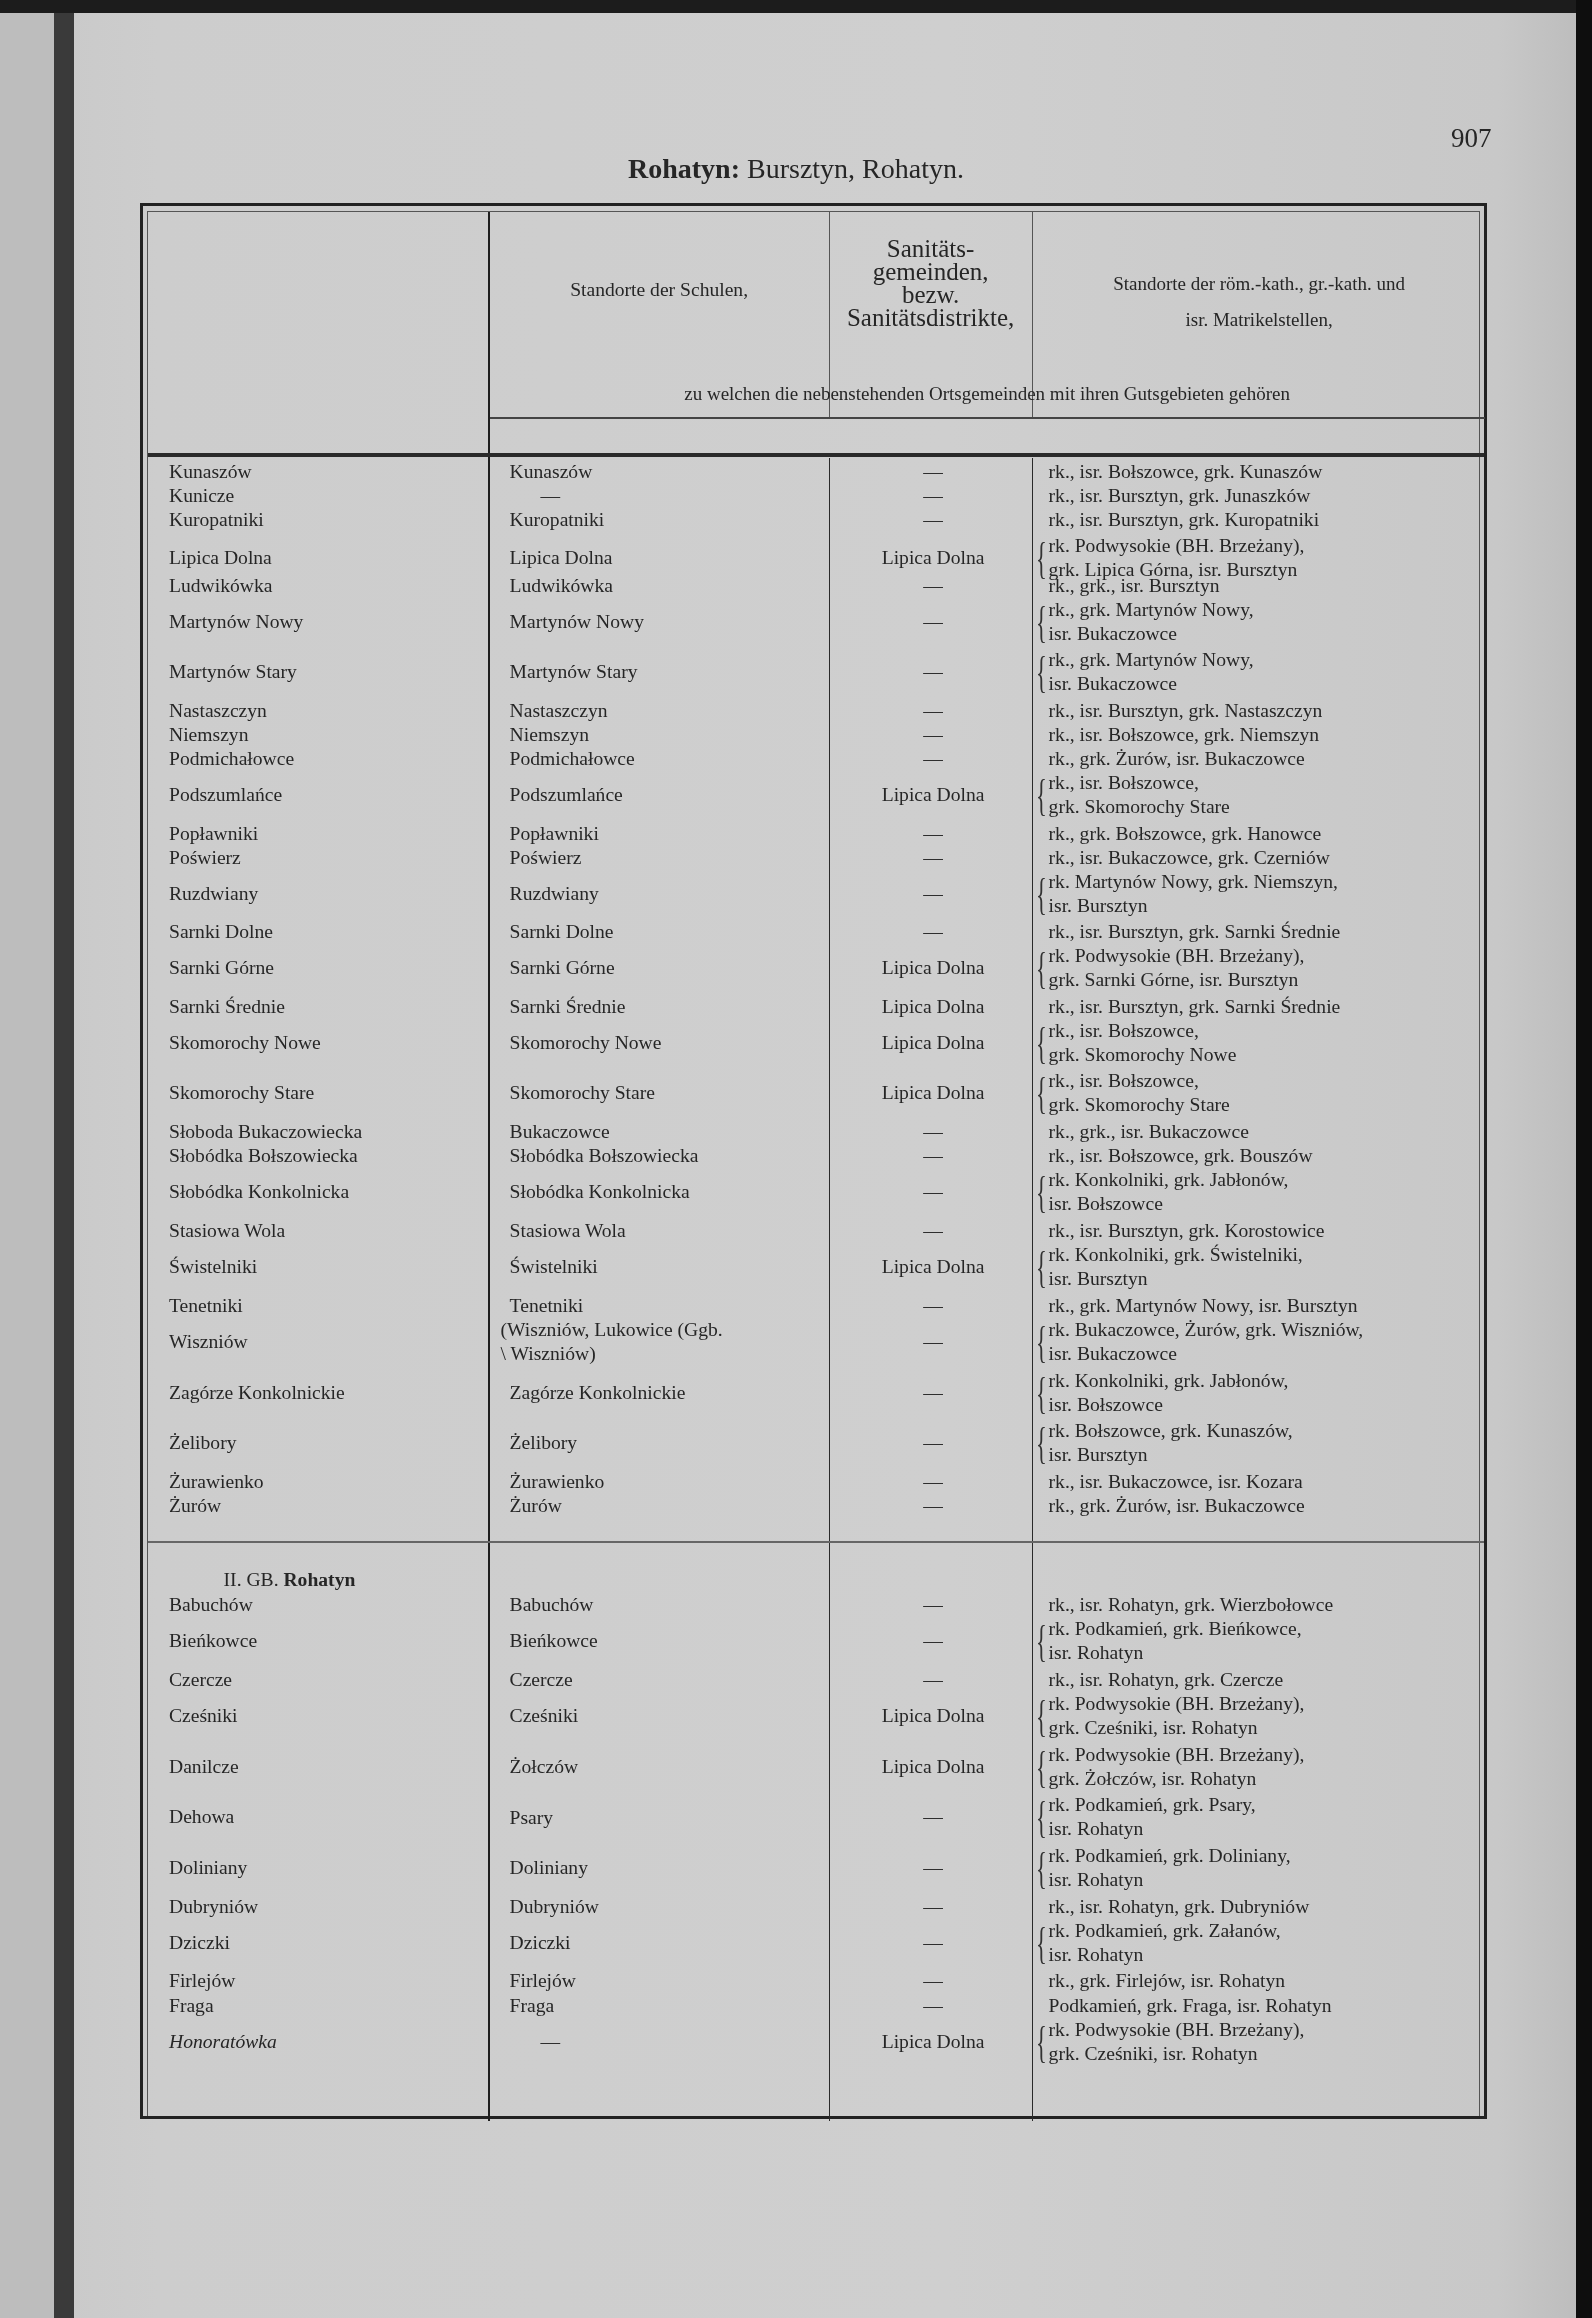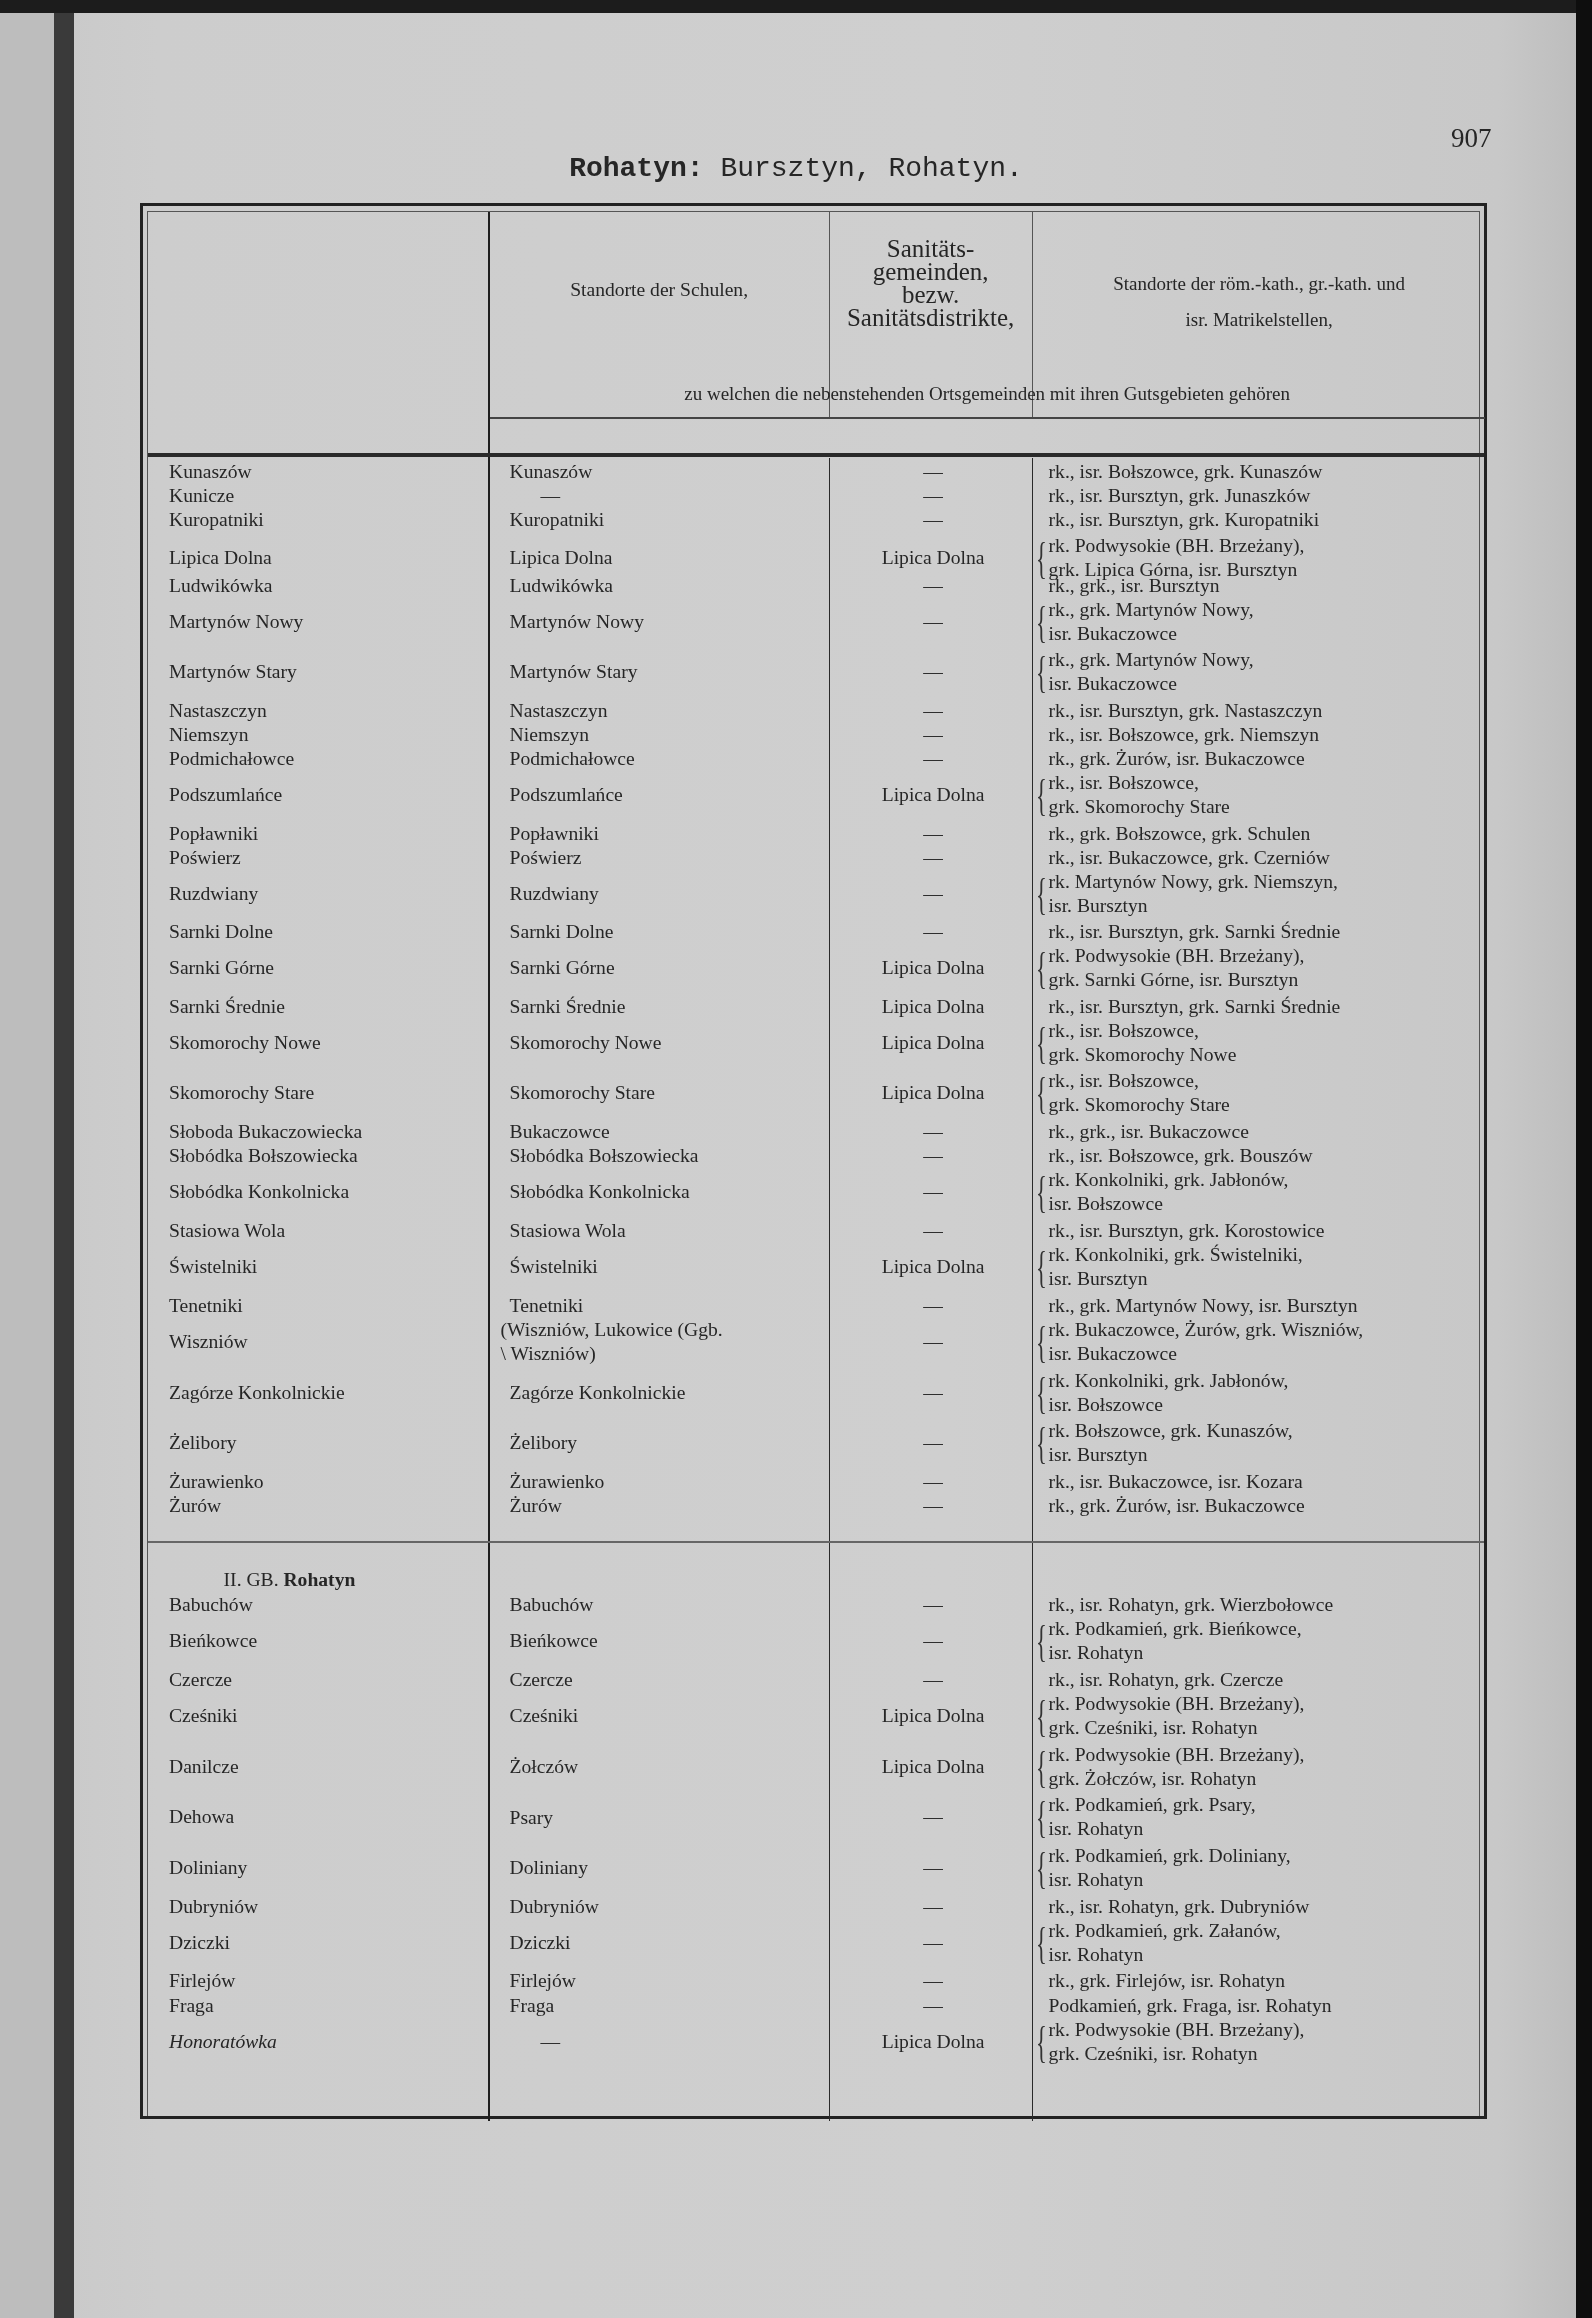--- a/index.html
+++ b/index.html
@@ -12,21 +12,21 @@
   .page {
     position:absolute; left:0; top:12.5px; width:1577px; height:2306px;
     background: linear-gradient(90deg,#b9b9b9 0%,#c9c9c9 2%,#cdcdcd 10%,#cfcfcf 60%,#c8c8c8 95%,#bdbdbd 100%);
   }
   .leftleaf { position:absolute; left:0; top:12.5px; width:55px; height:2306px; background:#bdbdbd; }
   .binding { position:absolute; left:54px; top:12.5px; width:19.6px; height:2306px; background:#3a3a3a; }
   .topshadow { position:absolute; left:0; top:0; width:1592px; height:21.4px; background:#1c1c1c; }
   .rightedge { position:absolute; right:0; top:0; width:16px; height:2319px; background:#0e0e0e; }
 
   .page-number { position:absolute; left:1451px; top:123px; font-size:27px; font-family:"Liberation Serif",serif; }
-  .page-title { position:absolute; left:0; width:1592px; top:153px; text-align:center; font-size:28px; font-family:Liberation Mono, monospace; }
+  .page-title { position:absolute; left:0; width:1592px; top:153px; text-align:center; font-size:28px; font-family:Liberation Serif, serif; }
   .page-title b { font-weight:bold; }
 
   .table {
     position:absolute; left:140px; top:203px; width:1347px; height:1916px;
     border:3.6px solid #222; box-sizing:border-box;
   }
   .inner {
     position:absolute; left:3.6px; top:5.4px; right:3.6px; bottom:0;
     border-top:1.8px solid #555; border-left:1.8px solid #555; border-right:1.8px solid #555;
   }
@@ -184,21 +184,21 @@
             <span class="brace">{</span>
             <div>rk., isr. Bołszowce,</div>
             <div>grk. Skomorochy Stare</div>
           </div>
         </div>
         <div class="row" style="top: 610px;">
           <div class="c1" style="top: 0px;">Popławniki</div>
           <div class="c2" style="top: 0px;">Popławniki</div>
           <div class="c3" style="top: 0px;">—</div>
           <div class="c4">
-            <div>rk., grk. Bołszowce, grk. Schulen</div>
+            <div>rk., grk. Bołszowce, grk. Hanowce</div>
           </div>
         </div>
         <div class="row" style="top: 634px;">
           <div class="c1" style="top: 0px;">Poświerz</div>
           <div class="c2" style="top: 0px;">Poświerz</div>
           <div class="c3" style="top: 0px;">—</div>
           <div class="c4">
             <div>rk., isr. Bukaczowce, grk. Czerniów</div>
           </div>
         </div>

